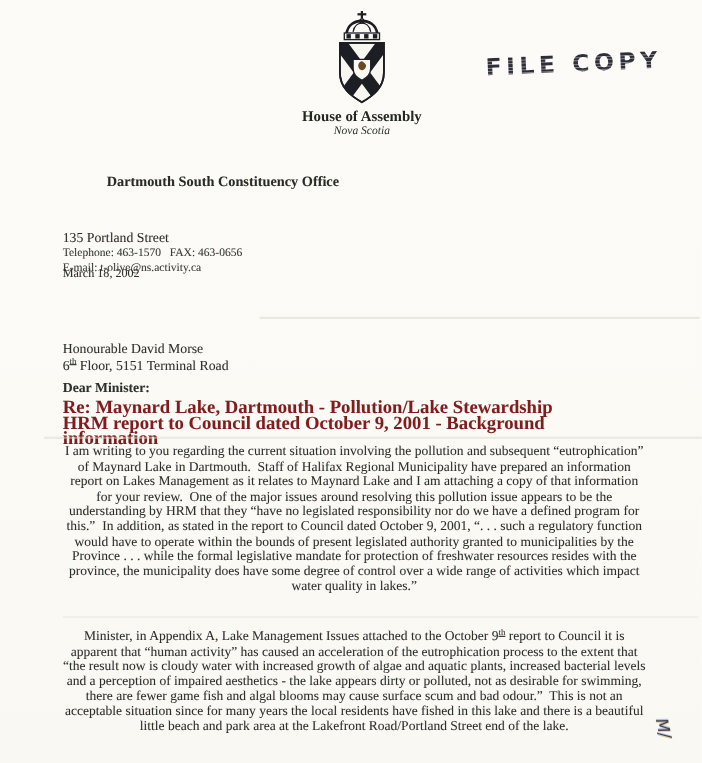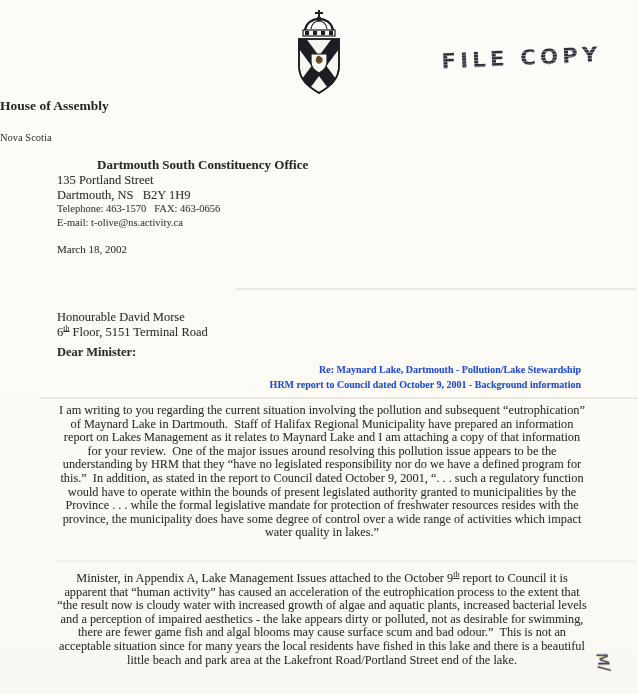--- a/index.html
+++ b/index.html
@@ -7,24 +7,24 @@
     width:638px;height:694px;
     background:linear-gradient(180deg,#fcfbf7 0%,#fbfaf5 60%,#faf8f3 100%);
     font-family:"Liberation Serif", serif;
     color:#2b3029;
     position:relative;
     overflow:hidden;
   }
   .page{position:absolute;inset:0;}
 
   
-  .crest-wrap{position:absolute;top:10px;left:0;right:0;line-height:1.1;}
+  .crest-wrap{position:absolute;top:10px;left:0;right:0;text-align:center;line-height:1.1;padding-left:20px;}
   .crest-svg{display:block;margin:0 auto;}
   .org-name{font-weight:bold;font-size:13.5px;color:#23281f;margin-top:1px;}
-  .org-region{font-size:10.5px;color:#2c312a;margin-top:18px;}
+  .org-region{font-style:italic;font-size:10.5px;color:#2c312a;margin-top:0;}
 
   
   .stamp{
     position:absolute;top:46px;left:443px;
     transform:rotate(-2.5deg) scaleX(1.02);
     font-family:"DejaVu Sans", sans-serif;
     font-weight:700;font-size:21px;letter-spacing:4px;
     color:#3a3a44;white-space:nowrap;
   }
   @supports ((-webkit-background-clip: text)){
@@ -33,33 +33,33 @@
       -webkit-background-clip:text;
       background-clip:text;
       color:transparent;
       text-shadow:none;
     }
   }
 
   
   .office{position:absolute;left:57px;top:157px;}
   .office-name{font-weight:bold;font-size:13px;color:#272d23;line-height:16px;margin-left:40px;}
-  .office-line{font-size:12.5px;line-height:14.5px;}
+  .office-line{font-size:12.5px;line-height:14.5px;margin-top:36px;}
   .office-small{font-size:10.5px;line-height:13.5px;color:#333a31;}
 
   .scanned{text-shadow:0.4px 0 rgba(190,70,60,0.12), -0.4px 0 rgba(60,110,190,0.12);}
 
   .date{position:absolute;left:57px;top:243px;font-size:11px;}
   .recipient{position:absolute;left:57px;top:270px;font-size:12.5px;line-height:14.5px;margin-top:40px;}
   .salutation{position:absolute;left:57px;top:345px;font-size:12.5px;font-weight:bold;}
 
   .subject{
     position:absolute;left:57px;top:363px;width:524px;
-    text-align:right;font-weight:bold;font-size:10px;line-height:14.5px;
-    color:#1d4ed8;
+    text-align:left;font-weight:bold;font-size:17px;line-height:14.5px;
+    color:#7f1d1d;
   }
 
   .body-par{position:absolute;left:57px;width:530px;font-size:12.3px;line-height:13.6px;text-align:center;}
   .body-p1{top:404px;}
   .body-p2{top:572px;}
   .body-par p, .subject p{margin:0;}
 
   sup{font-size:8px;line-height:0;vertical-align:super;text-decoration:underline;}
 
   
@@ -115,21 +115,20 @@
     </svg>
     <div class="org-name">House of Assembly</div>
     <div class="org-region">Nova Scotia</div>
   </div>
 
   <div class="stamp">FILE COPY</div>
 
   <div class="office scanned">
     <div class="office-name">Dartmouth South Constituency Office</div>
     <div class="office-line">135 Portland Street</div>
-    <div class="office-line">Dartmouth, NS&nbsp;&nbsp; B2Y 1H9</div>
     <div class="office-small">Telephone: 463-1570&nbsp;&nbsp; FAX: 463-0656</div>
     <div class="office-small">E-mail: t-olive@ns.activity.ca</div>
   </div>
 
   <div class="date scanned">March 18, 2002</div>
 
   <div class="recipient scanned">
     <div>Honourable David Morse</div>
     <div><span>6</span><sup>th</sup><span> Floor, 5151 Terminal Road</span></div>
   </div>

